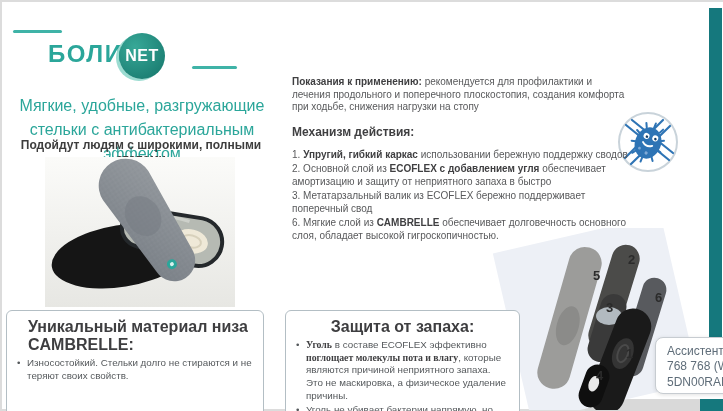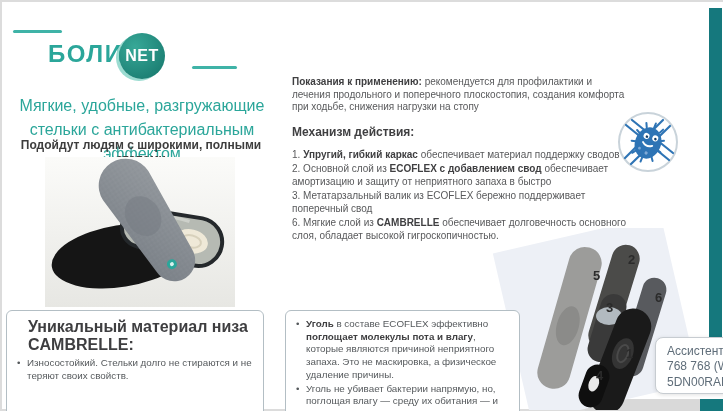--- a/index.html
+++ b/index.html
@@ -82,21 +82,21 @@
   .box-mid{ left:285px; width:235px; height:110px; }
   .box-title{ font-weight:bold; font-size:16px; color:#3e3e40; margin-bottom:3px; }
   .box-left .box-title{ padding-left:12px; }
   .box-mid .box-title{ text-align:center; }
   .box ul{ list-style:none; }
   .box li{
     position:relative; padding-left:11px; font-size:9.8px; color:#55595c;
     line-height:1.3; margin-bottom:1px;
   }
   .box li::before{ content:"•"; position:absolute; left:1px; top:0; color:#55595c; }
-  .box li b{ color:#3f3f41; }
+  .box li b{ color:#3f3f41;font-family:Liberation Serif, serif; }
 
   
   .popup{
     position:absolute; left:655px; top:337px; width:140px; height:57px;
     background:#fff; border:1px solid #c7ccd1; border-radius:8px;
     box-shadow:0 1px 4px rgba(0,0,0,0.12);
     padding:6px 0 6px 11px; font-size:12px; line-height:1.28; color:#5f6d79;
     white-space:nowrap; z-index:5;
   }
 </style>
@@ -157,22 +157,22 @@
         <circle cx="118" cy="4" r="5" fill="#2BA69A"></circle>
         <circle cx="118" cy="4" r="2" fill="#d8f2ee"></circle>
       </g>
     </svg>
   </div>
 
   <div class="center-col">
     <p class="para"><b>Показания к применению:</b><span> рекомендуется для профилактики и лечения продольного и поперечного плоскостопия, создания комфорта при ходьбе, снижения нагрузки на стопу</span></p>
     <p class="mech-title">Механизм действия:</p>
     <div class="mech-list">
-      <div class="mech-item"><span>1.</span><span> </span><b>Упругий, гибкий каркас</b><span> обеспечивает материал  поддержку сводов</span></div>
-      <div class="mech-item"><span>2.</span><span> Основной слой из </span><b>ECOFLEX с добавлением свод</b><span> обеспечивает амортизацию и защиту от неприятного запаха в быстро</span></div>
+      <div class="mech-item"><span>1.</span><span> </span><b>Упругий, гибкий каркас</b><span> использовании бережную  поддержку сводов</span></div>
+      <div class="mech-item"><span>2.</span><span> Основной слой из </span><b>ECOFLEX с добавлением угля</b><span> обеспечивает амортизацию и защиту от неприятного запаха в быстро</span></div>
       <div class="mech-item"><span>3.</span><span> Метатарзальный валик из ECOFLEX бережно  поддерживает поперечный свод</span><b></b><span></span></div>
       <div class="mech-item"><span>6.</span><span> Мягкие слой из </span><b>CAMBRELLE</b><span> обеспечивает долговечность основного слоя, обладает высокой гигроскопичностью.</span></div>
     </div>
   </div>
 
   <div class="microbe">
     <svg width="70" height="66" viewBox="0 0 70 66">
       <circle cx="35" cy="33" r="29" fill="#fff" stroke="#c9d3da" stroke-width="2"></circle>
       <g stroke="#2e74b5" stroke-width="2.2" stroke-linecap="round">
         <line x1="13" y1="16" x2="56" y2="51"></line>
@@ -247,20 +247,21 @@
   </div>
 
   <div class="box box-left">
     <div class="box-title">Уникальный материал низа CAMBRELLE:</div>
     <ul>
       <li>Износостойкий. Стельки долго не стираются и не теряют своих свойств.</li>
     </ul>
   </div>
 
   <div class="box box-mid">
+    <div class="box-title">Защита от запаха:</div>
     <ul>
       <li><b>Уголь</b><span> в составе ECOFLEX эффективно </span><b>поглощает молекулы пота и влагу</b><span>, которые являются причиной неприятного запаха. Это не маскировка, а физическое удаление причины.</span></li>
       <li>Уголь не убивает бактерии напрямую, но, поглощая влагу — среду их обитания — и продукты их жизнедеятельности, он создает менее благоприятные условия для размножения микробов.</li>
     </ul>
   </div>
 
   <div class="popup">
     <div>Ассистент:</div>
     <div>768 768 (WIN</div>
     <div>5DN00RADD</div>

